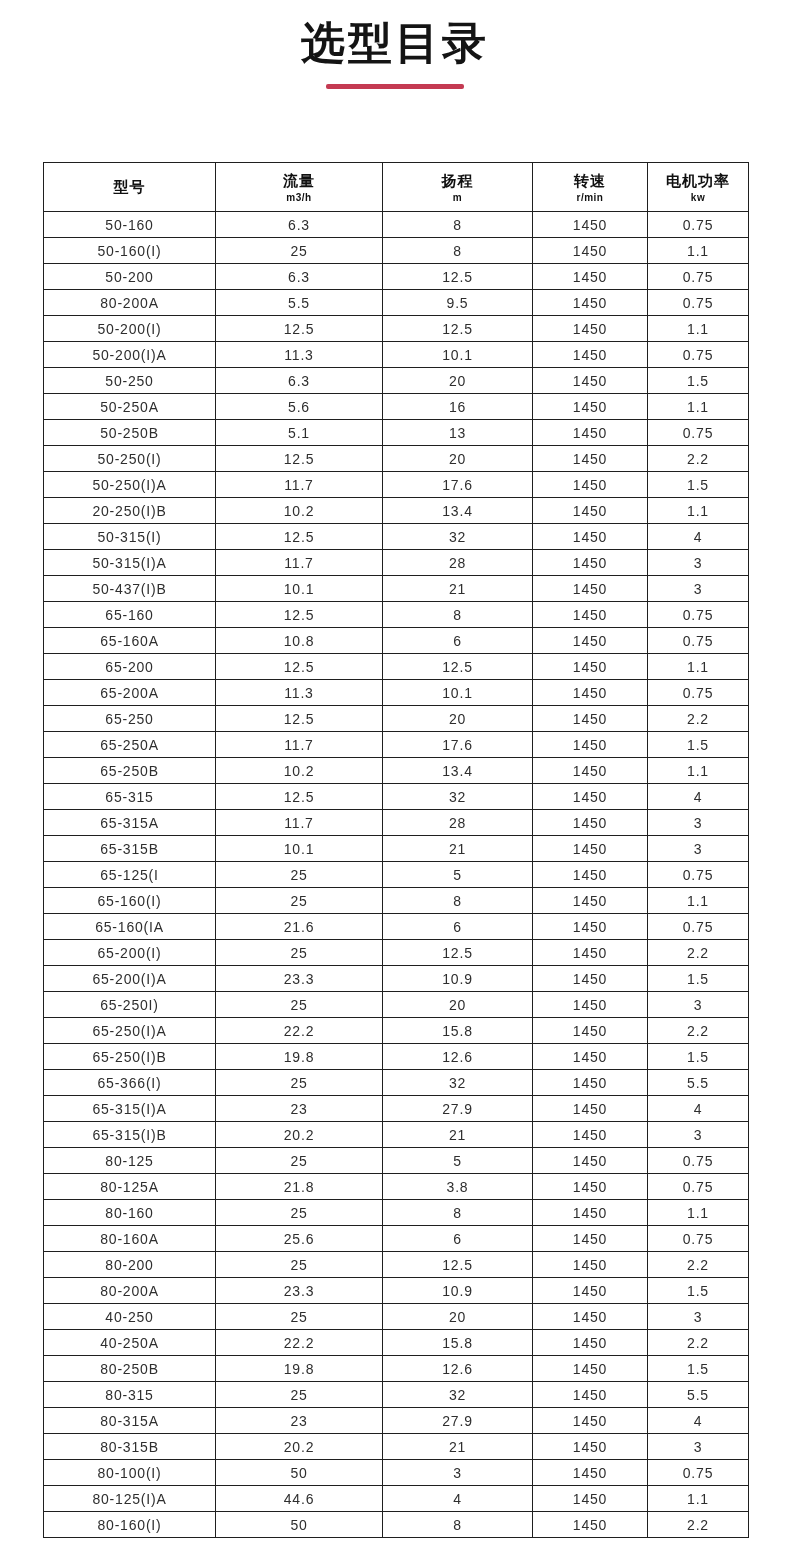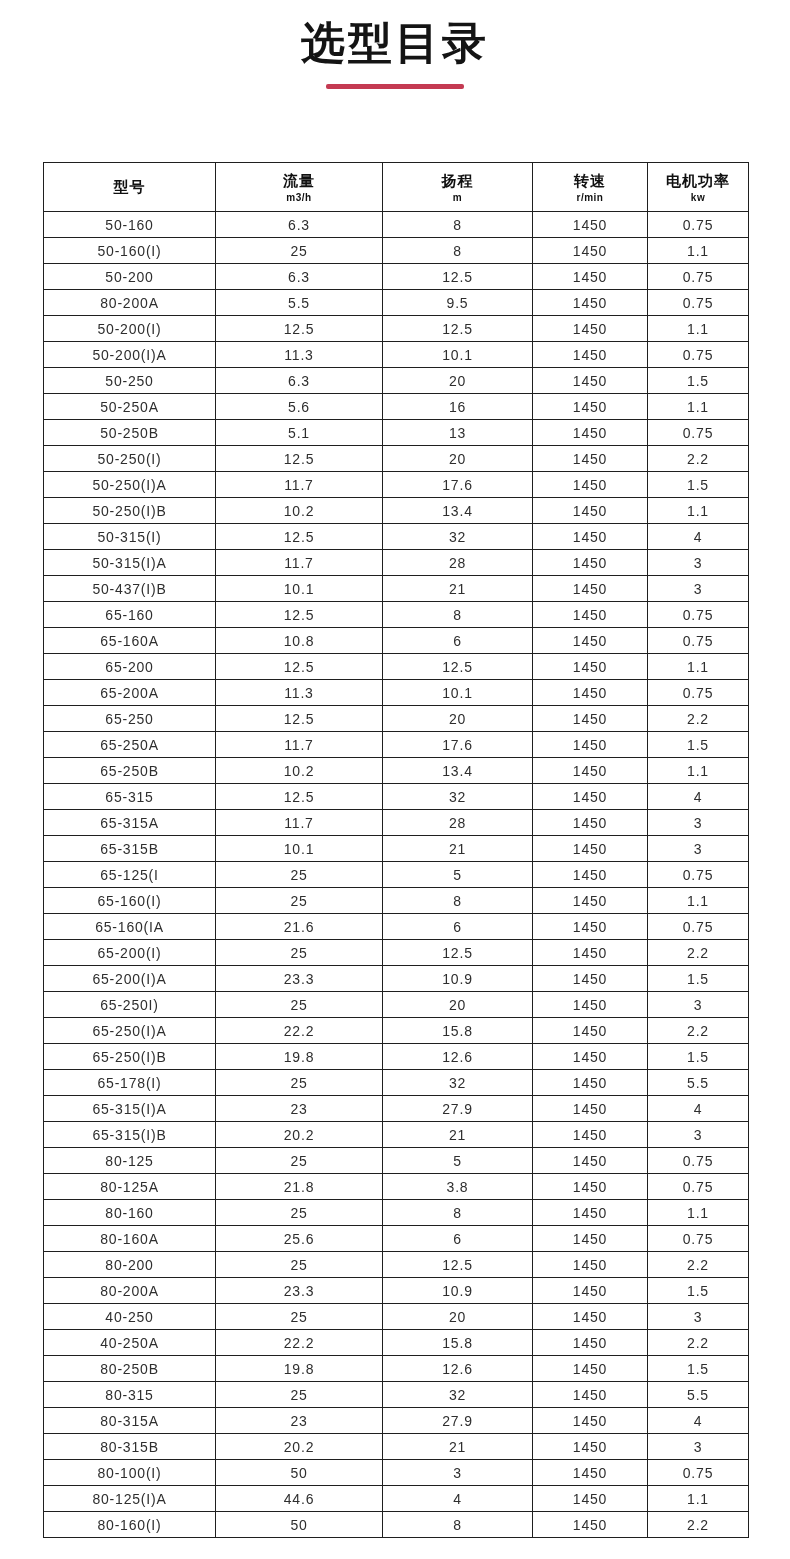--- a/index.html
+++ b/index.html
@@ -173,21 +173,21 @@
         <td>2.2</td>
       </tr>
       <tr>
         <td>50-250(I)A</td>
         <td>11.7</td>
         <td>17.6</td>
         <td>1450</td>
         <td>1.5</td>
       </tr>
       <tr>
-        <td>50-250(I)B</td>
+        <td>20-250(I)B</td>
         <td>10.2</td>
         <td>13.4</td>
         <td>1450</td>
         <td>1.1</td>
       </tr>
       <tr>
         <td>50-315(I)</td>
         <td>12.5</td>
         <td>32</td>
         <td>1450</td>
@@ -327,21 +327,21 @@
         <td>2.2</td>
       </tr>
       <tr>
         <td>65-250(I)B</td>
         <td>19.8</td>
         <td>12.6</td>
         <td>1450</td>
         <td>1.5</td>
       </tr>
       <tr>
-        <td>65-178(I)</td>
+        <td>65-366(I)</td>
         <td>25</td>
         <td>32</td>
         <td>1450</td>
         <td>5.5</td>
       </tr>
       <tr>
         <td>65-315(I)A</td>
         <td>23</td>
         <td>27.9</td>
         <td>1450</td>

